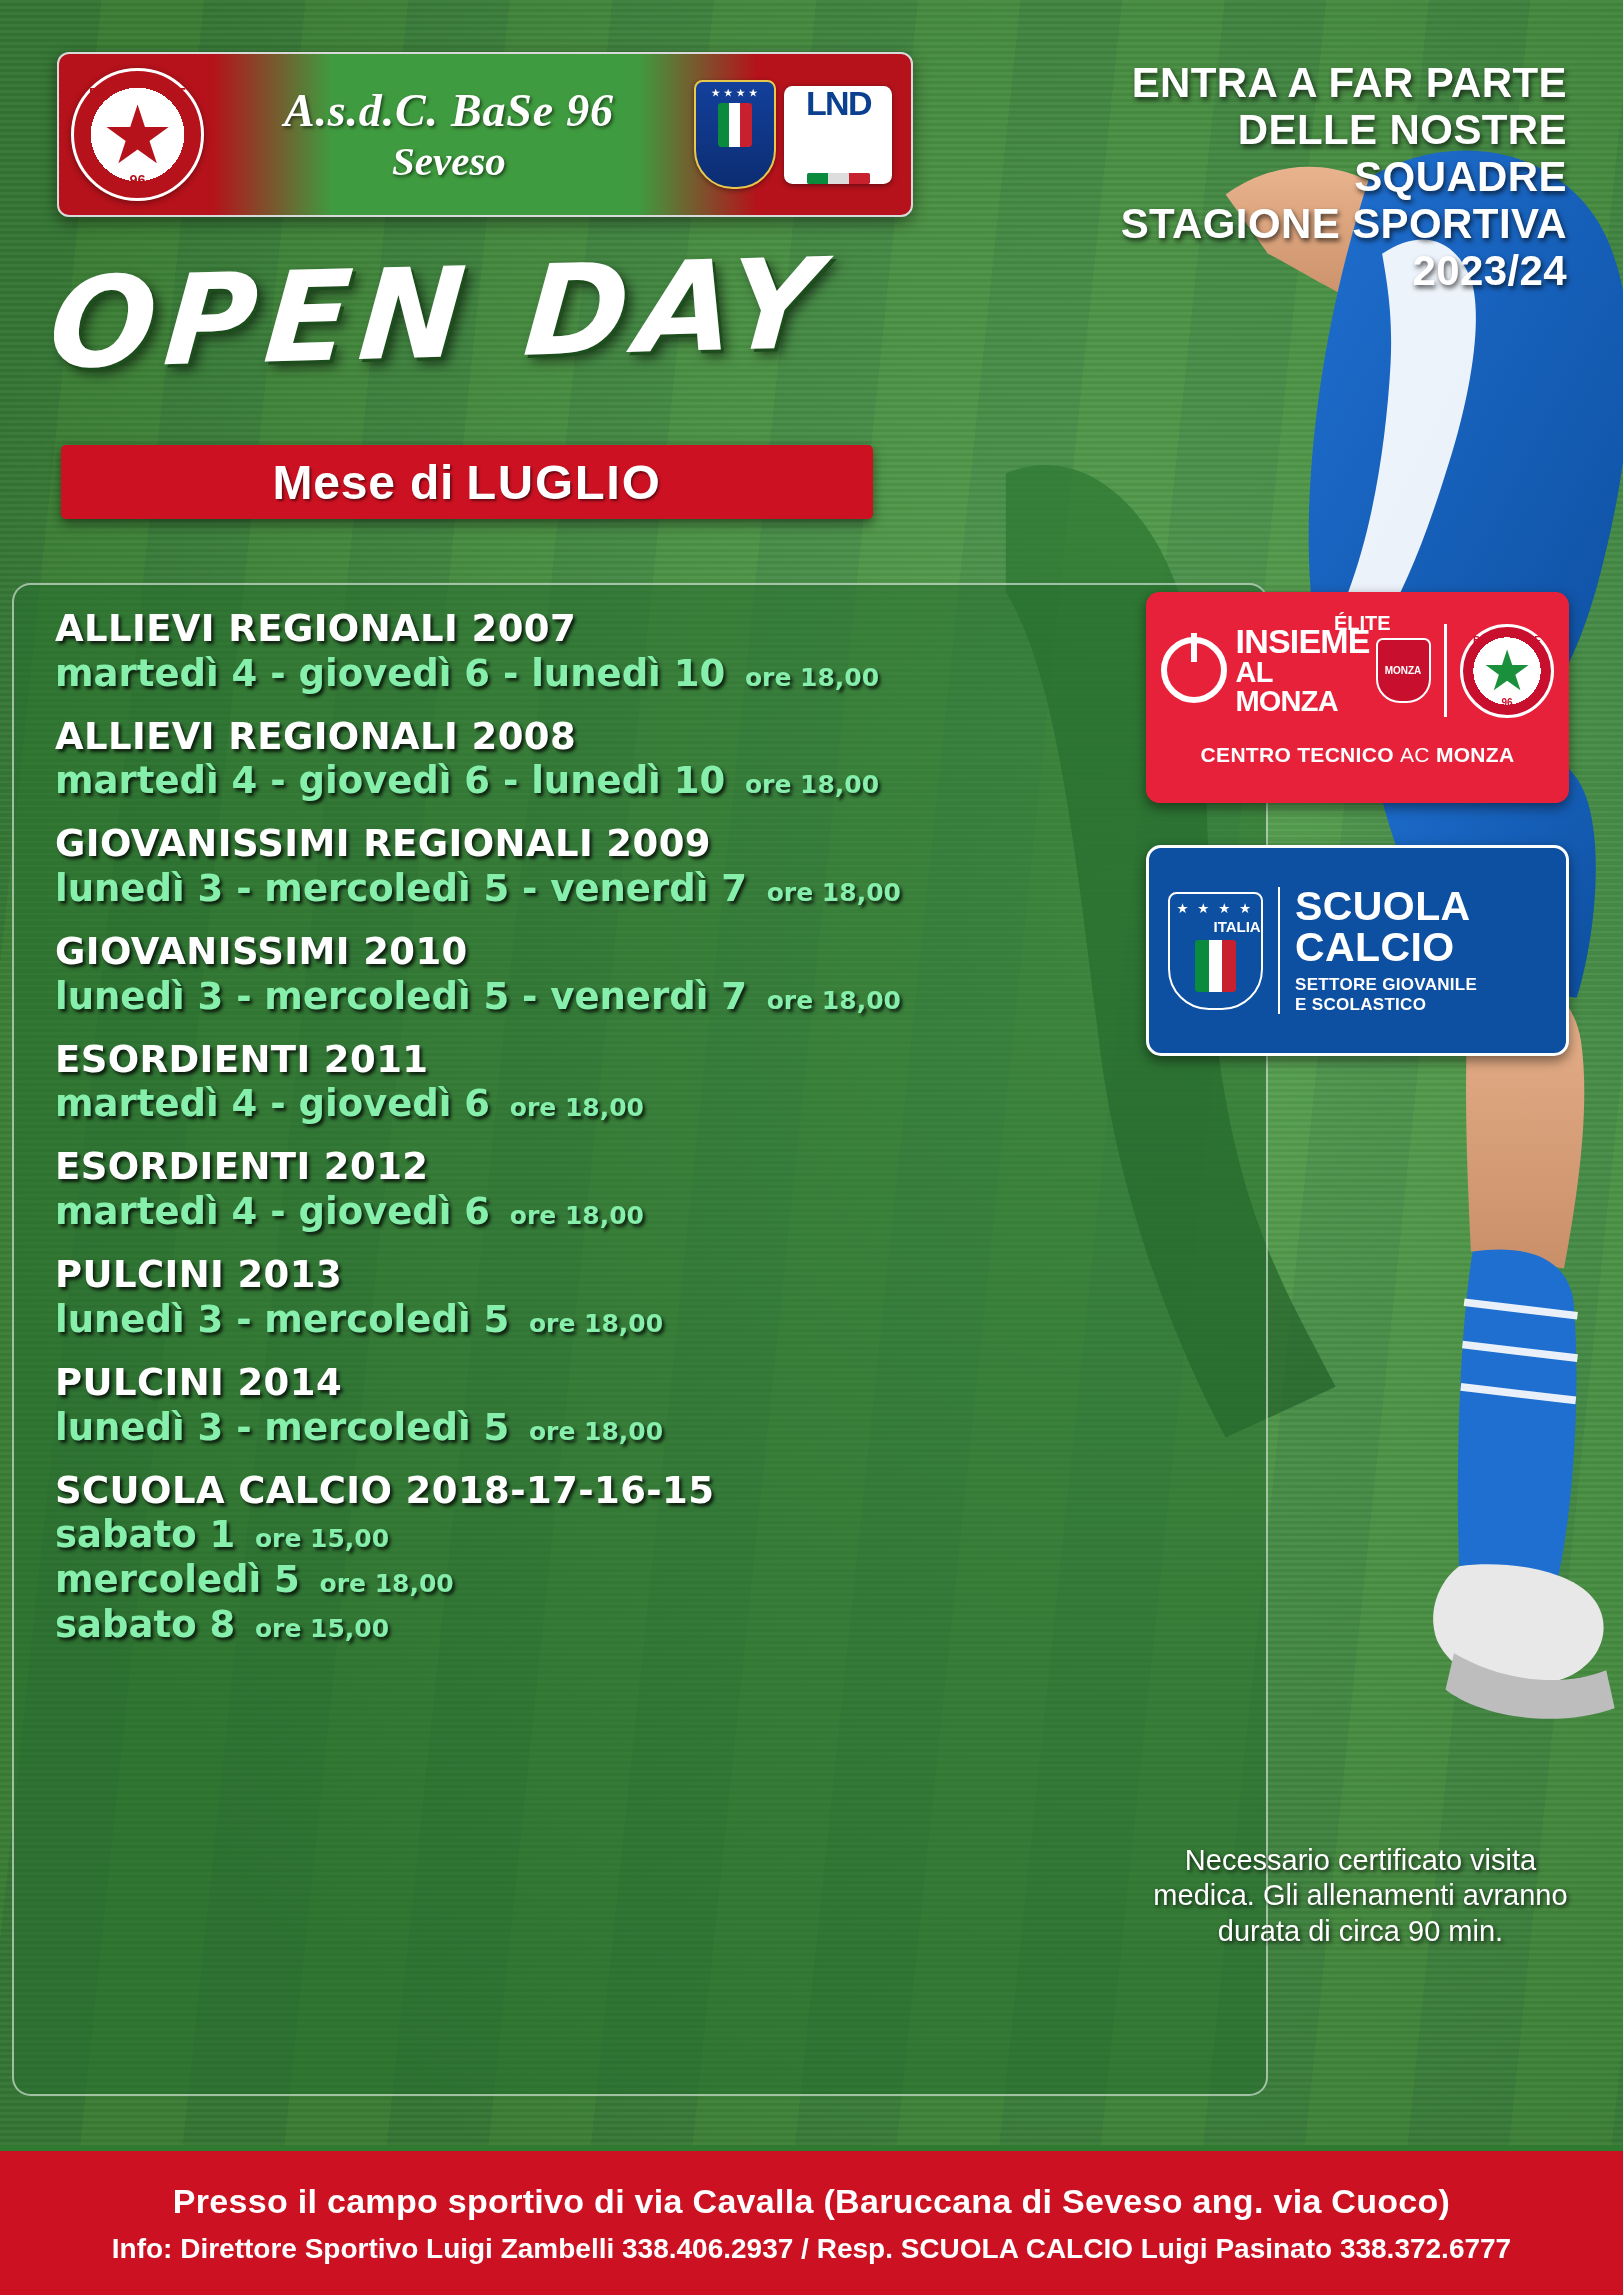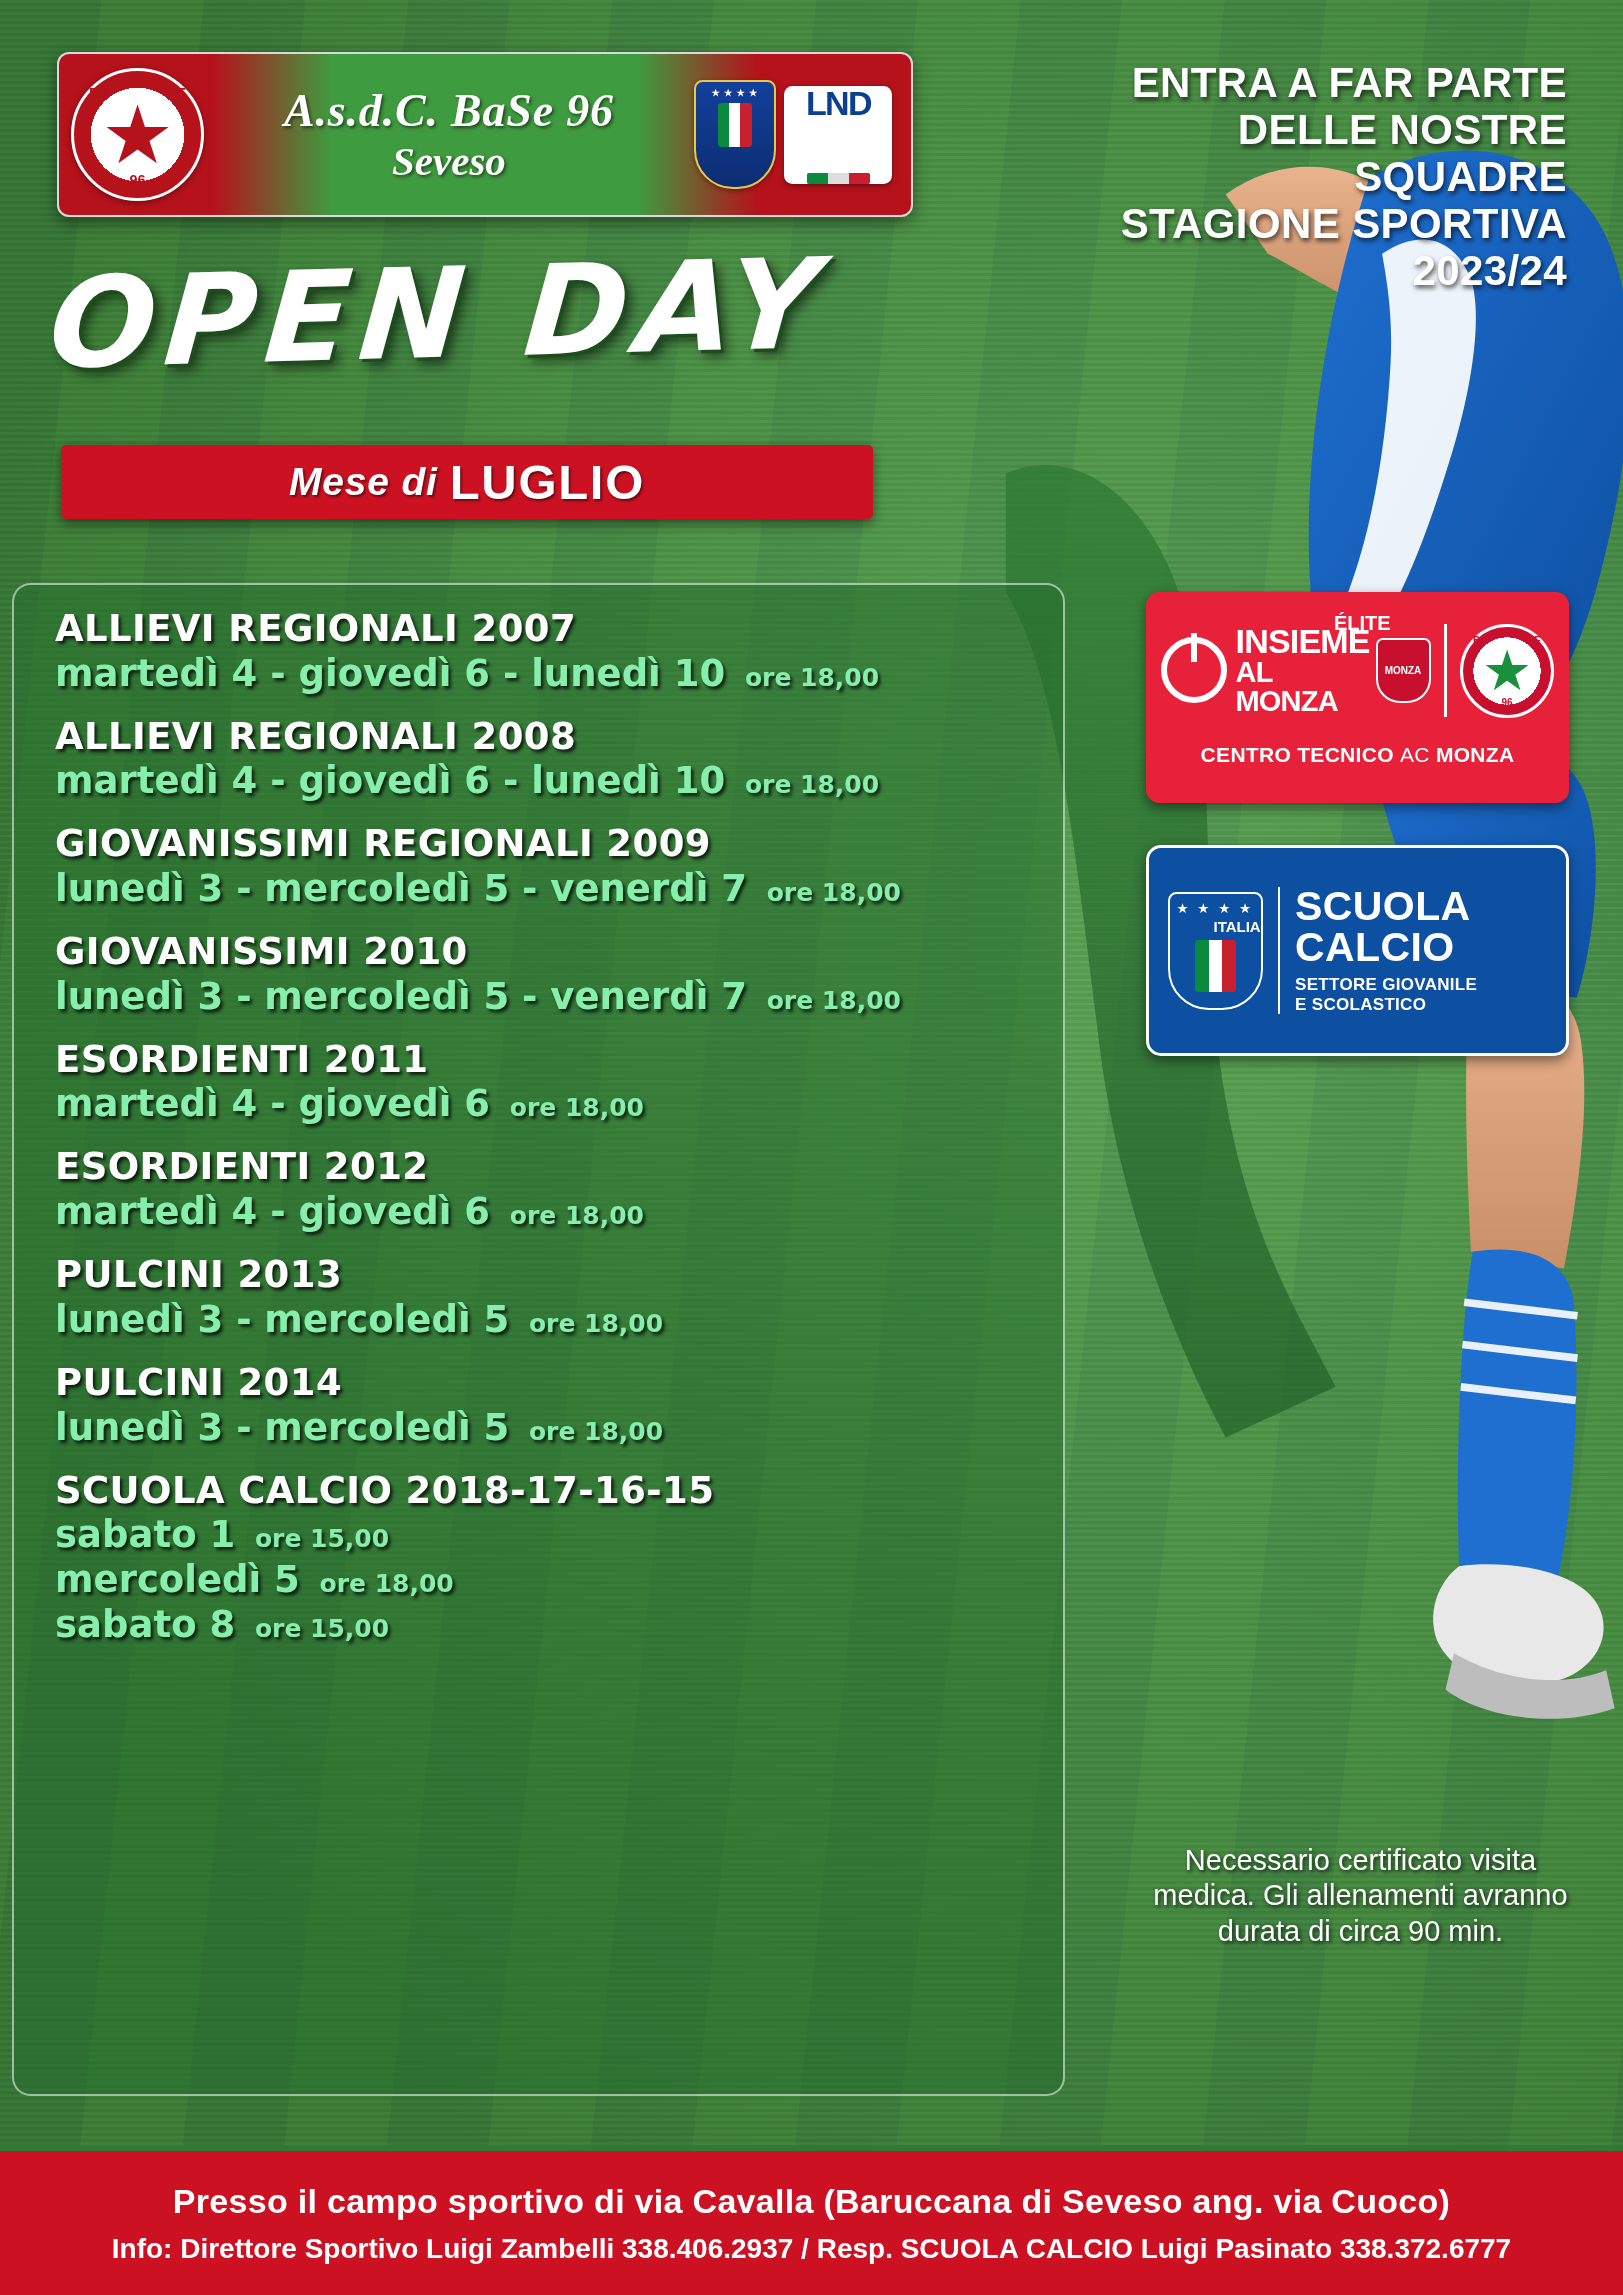--- a/index.html
+++ b/index.html
@@ -132,29 +132,29 @@
   
   .month-bar{
     position:absolute; left:61px; top:445px;
     width:812px; height:74px;
     background:#cc1122;
     border-radius:5px;
     box-shadow:0 4.2px 12px rgba(0,0,0,.45);
     display:flex; align-items:center; justify-content:center;
     color:#fff;
   }
-  .month-bar .m1{ font-size:39px; font-weight:bold; font-style:italic; letter-spacing:0.8px;
+  .month-bar .m1{ font-size:48px; font-weight:bold; letter-spacing:0.8px;
     text-shadow:1.7px 1.7px 2.5px rgba(0,0,0,.5); }
   .month-bar .m2{ font-size:49px; font-weight:bold; margin-left:12px; letter-spacing:1.7px;
     text-shadow:1.7px 1.7px 2.5px rgba(0,0,0,.5); }
 
   
   .schedule{
     position:absolute; left:12px; top:583px;
-    width:1053px; height:1513px;
+    width:1256px; height:1513px;
     background:rgba(38,110,46,0.55);
     border:2.5px solid rgba(255,255,255,0.55);
     border-radius:18.6px;
     padding:22px 29px 8.5px 41px;
     box-sizing:border-box;
   }
   .entry{ margin-bottom:20px; }
   .entry .cat{
     color:#ffffff; font-weight:bold; font-size:37px; letter-spacing:0.4px;
     text-shadow:2.5px 2.5px 3.4px rgba(0,0,0,.75);

